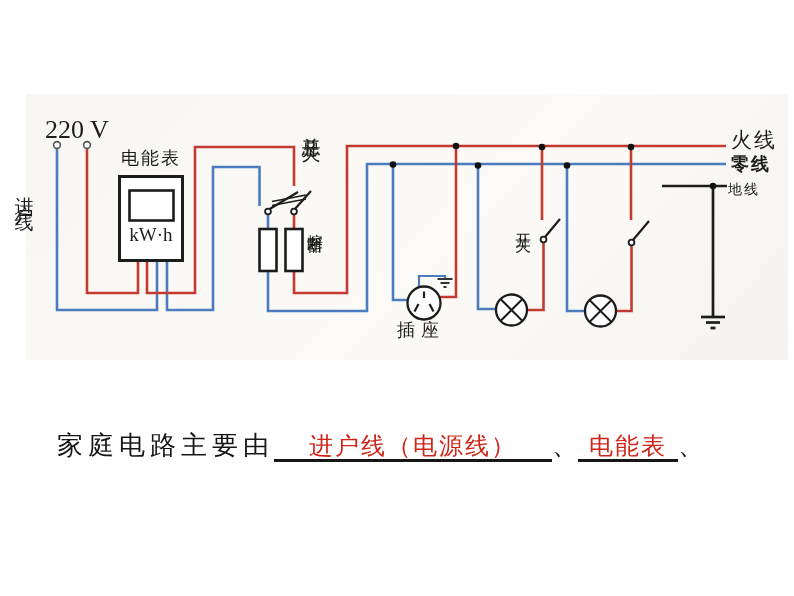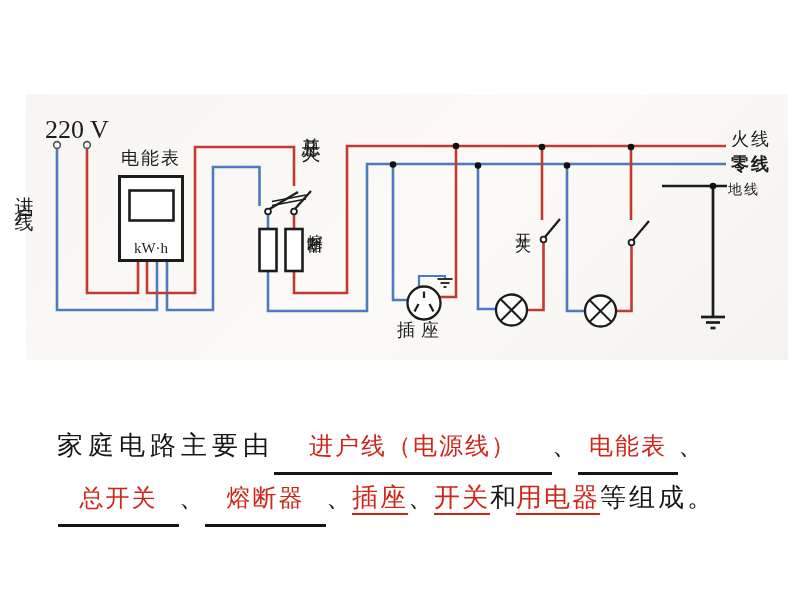--- a/index.html
+++ b/index.html
@@ -7,21 +7,21 @@
          font-family:"Liberation Serif","DejaVu Serif",serif;color:#1c1c1c;}
   .photo-bg{position:absolute;left:26px;top:94px;width:762px;height:266px;
             background:linear-gradient(135deg,#f7f6f3 0%,#fbfaf7 55%,#f4f3ef 100%);}
   .circuit{position:absolute;left:0;top:0;}
   .dlabel{position:absolute;line-height:1;white-space:nowrap;color:#1d1d1d;}
   .vlabel{position:absolute;writing-mode:vertical-rl;text-orientation:upright;
           line-height:1;white-space:nowrap;color:#1d1d1d;}
   .cap{position:absolute;white-space:nowrap;font-size:26px;color:#161616;}
   .cap .tx{letter-spacing:5px;}
   .blank{display:inline-block;text-align:center;border-bottom:3px solid #161616;
-         padding-bottom:13px;line-height:1.05;vertical-align:baseline;
+         padding-bottom:0;line-height:1.05;vertical-align:baseline;
          font-size:24px;letter-spacing:2px;}
   .red{color:#cf2418;}
   .ru{border-bottom:2px solid #cf2418;padding-bottom:1px;letter-spacing:2px;}
   .cm{letter-spacing:0;}
 </style>
 </head>
 <body>
 
 <div class="slide">
   <div class="photo-bg"></div>
@@ -122,29 +122,26 @@
       <circle cx="393" cy="164.5" r="3.3"></circle>
       <circle cx="478" cy="165.5" r="3.3"></circle>
       <circle cx="567" cy="165.5" r="3.3"></circle>
       <circle cx="713" cy="186" r="3.3"></circle>
     </g>
   </svg>
 
   <div class="dlabel" style="left:45px;top:117px;font-size:26px;">220 V</div>
   <div class="vlabel" style="left:15px;top:181px;font-size:19px;letter-spacing:8px;">进户线</div>
   <div class="dlabel" style="left:119px;top:149px;width:64px;text-align:center;font-size:18px;letter-spacing:2px;">电能表</div>
-  <div class="dlabel" style="left:121px;top:241px;width:60px;text-align:center;font-size:15px;">kW·h</div>
+  <div class="dlabel" style="left:121px;top:225px;width:60px;text-align:center;font-size:19px;">kW·h</div>
   <div class="vlabel" style="left:302px;top:122px;font-size:19px;letter-spacing:3px;">总开关</div>
   <div class="vlabel" style="left:307px;top:221px;font-size:16px;letter-spacing:2px;">熔断器</div>
   <div class="vlabel" style="left:515px;top:221px;font-size:16px;letter-spacing:3px;">开关</div>
   <div class="dlabel" style="left:397px;top:321px;font-size:18px;letter-spacing:6px;">插座</div>
-  <div class="dlabel" style="left:731px;top:130px;font-size:18px;letter-spacing:2px;">火线</div>
+  <div class="dlabel" style="left:731px;top:130px;font-size:21px;letter-spacing:2px;">火线</div>
   <div class="dlabel" style="left:731px;top:155px;font-size:18px;letter-spacing:2px;font-weight:bold;">零线</div>
   <div class="dlabel" style="left:728px;top:183px;font-size:14px;letter-spacing:2px;">地线</div>
 
   <div class="cap" style="left:57px;top:428px;">
     <span class="tx">家庭电路主要由</span><span class="blank red" style="width:278px;">进户线（电源线）</span><span class="cm">、</span><span class="blank red" style="width:100px;">电能表</span><span class="cm">、</span>
   </div>
 
-  <div class="cap" style="left:58px;top:480px;">
-    <span class="blank red" style="width:121px;">总开关</span><span class="cm">、</span><span class="blank red" style="width:121px;">熔断器</span><span class="cm">、</span><span class="red ru">插座</span><span class="cm">、</span><span class="red ru">开关</span><span class="tx" style="letter-spacing:0;">和</span><span class="red ru">用电器</span><span class="tx" style="letter-spacing:3px;">等组成。</span>
-  </div>
 </div>
 
 </body></html>

